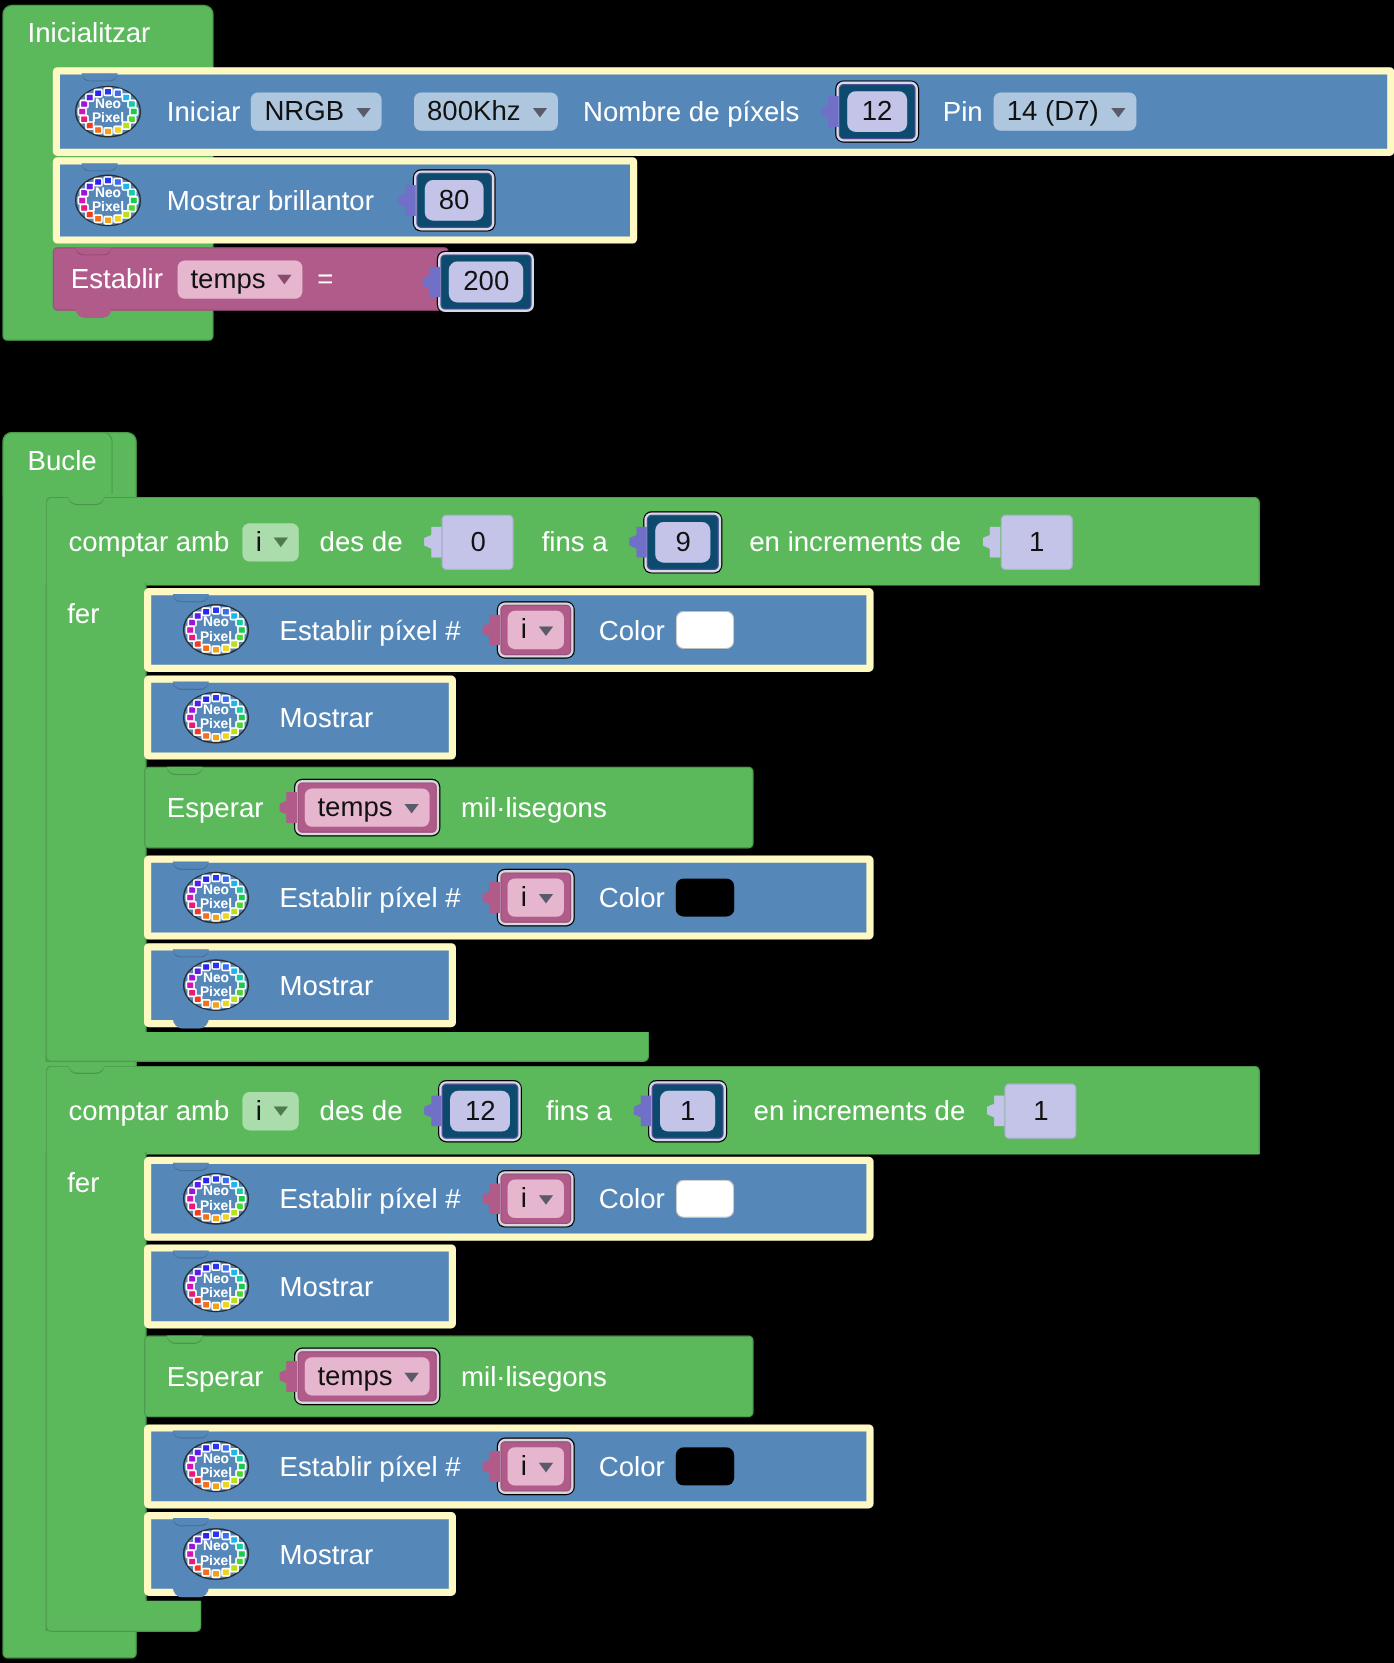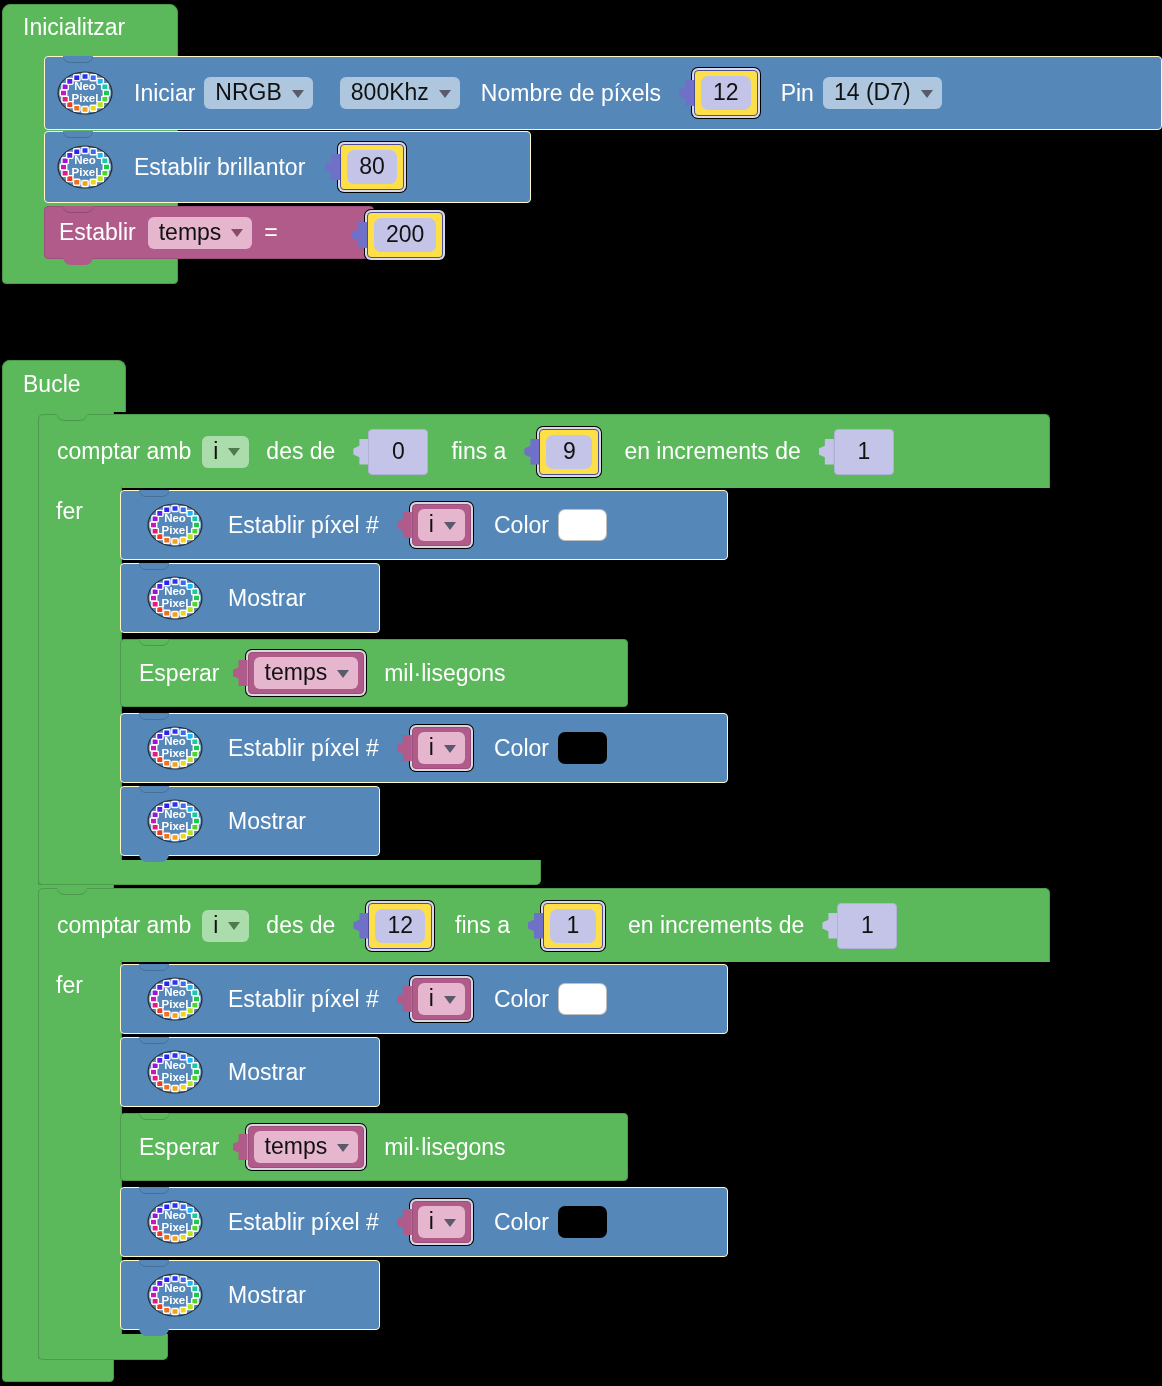--- a/index.html
+++ b/index.html
@@ -8,21 +8,21 @@
     font-family:"Liberation Sans","DejaVu Sans",sans-serif;
     -webkit-font-smoothing:antialiased;
   }
 
   
   .blk{position:absolute;box-sizing:border-box;}
   .hat{                       
     background:#5bb85b;border:1px solid #4a9a4a;border-radius:6px;
   }
   .stack{
-    background:#5588b8;border:1px solid #fef9c3;
+    background:#5588b8;border:6px solid #fef9c3;
     border-radius:4px;
   }
   .green-stack{
     background:#5bb85b;border:1px solid #4d9b4d;border-radius:4px;
   }
   .pink-stack{
     background:#b05b8a;border:1px solid #99507a;border-radius:4px;
   }
 
   
@@ -68,21 +68,21 @@
     position:relative;display:inline-flex;align-items:center;
     padding-left:16px;
   }
   .plug::before{                          
     content:"";position:absolute;left:1px;top:50%;
     width:15px;height:26px;transform:translateY(-50%);
     background:#7070c8;
     clip-path:polygon(100% 0,100% 100%,40% 100%,40% 72%,0 62%,0 38%,40% 28%,40% 0);
   }
   .num{
-    background:#fde047;border:1px solid #4d4d96;border-radius:4px;
+    background:#0c4a6e;border:1px solid #4d4d96;border-radius:4px;
     padding:5px 6px;display:inline-flex;
   }
   .num .v{
     background:#c4c4e8;color:#111;border-radius:7px;
     font-size:23px;line-height:1;padding:5px 12px 6px;min-width:22px;
     text-align:center;display:inline-block;
   }
   .num.sel{box-shadow:0 0 0 2px #d9d9e8,0 0 0 3px #000;}
 
   
@@ -180,21 +180,21 @@
 </div>
 
 <div class="blk stack" style="left:44px;top:131px;width:487px;height:72px;">
   <div class="notch-top" style="background:#5588b8;"></div>
   <div class="row">
     <span style="display:inline-flex">
       <svg class="neo" viewBox="0 0 60 46">
           <use href="#neopixel-sym"></use>
         </svg>
     </span>
-    <span class="lbl" style="margin-left:10px">Establir brillantor</span>
+    <span class="lbl" style="margin-left:10px">Mostrar brillantor</span>
     <span class="plug" style="margin-left:10px">
       <span class="num sel">
         <span class="v">80</span>
       </span>
     </span>
   </div>
 </div>
 
 <div class="blk pink-stack" style="left:44px;top:206px;width:330px;height:53px;">
   <div class="notch-top" style="background:#b05b8a;"></div>
@@ -210,21 +210,21 @@
 </div>
 <div class="blk" style="left:351px;top:212px;text-decoration:underline;">
   <span class="plug">
     <span class="num sel">
       <span class="v">200</span>
     </span>
   </span>
 </div>
 
 <div class="blk hat" style="left:2px;top:360px;width:112px;height:1022px;border-radius:8px 8px 4px 4px;"></div>
-<div class="blk hat" style="left:2px;top:360px;width:124px;height:52px;border-radius:8px 8px 0 0;border-bottom:none;text-decoration:underline;">
+<div class="blk hat" style="left:2px;top:360px;width:92px;height:52px;border-radius:8px 8px 0 0;border-bottom:none;text-decoration:underline;">
   <div class="hat-title" style="top:12px">Bucle</div>
 </div>
 
 <div class="cblock" style="left:38px;top:414px;width:1012px;height:74px;border-radius:5px 5px 0 0;border-bottom:none;">
   <div class="notch-top" style="background:#5bb85b;"></div>
   <div class="row" style="padding-left:18px;gap:11px;">
     <span class="lbl">comptar amb</span>
     <span class="dd green">
       <span>i</span>
       <i class="caret"></i>

